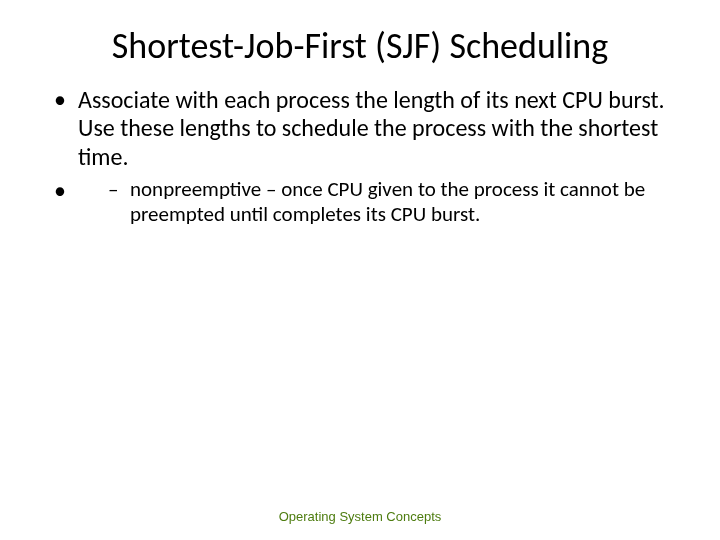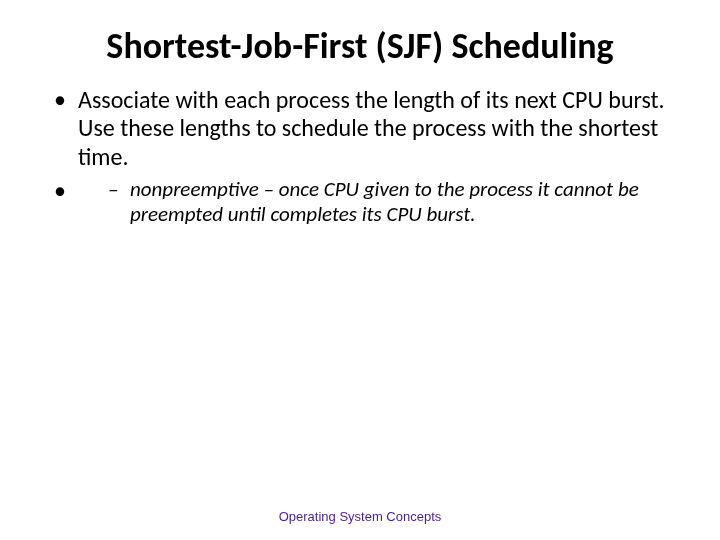--- a/index.html
+++ b/index.html
@@ -1,25 +1,25 @@
 <!DOCTYPE html>
 <html><head>
 <meta charset="utf-8">
 <style>
   * { margin: 0; padding: 0; box-sizing: border-box; }
   html, body { width: 720px; height: 540px; background: #fff; font-family: Calibri, "Segoe UI", Arial, sans-serif; color: #000; }
   .slide { width: 720px; height: 540px; position: relative; padding: 20px 40px 0 40px; }
-  .title { font-size: 36px; font-weight: 700; text-align: center; margin-top: 4px; margin-bottom: 18px; letter-spacing: 0px; }
+  .title { font-size: 36px; font-weight: 400; text-align: center; margin-top: 4px; margin-bottom: 18px; letter-spacing: 0px; }
   ul.top { list-style: none; padding-left: 10px; }
   ul.top > li { position: relative; padding-left: 28px; font-size: 24px; line-height: 1.18; margin-bottom: 6px; }
   ul.top > li::before { content: "•"; position: absolute; left: 4px; top: 0; font-size: 24px; }
   ul.sub { list-style: none; padding-left: 30px; margin-top: 4px; margin-bottom: 8px; }
-  ul.sub > li { position: relative; padding-left: 22px; font-size: 21px; line-height: 1.18; margin-bottom: 4px; font-style: italic; }
+  ul.sub > li { position: relative; padding-left: 22px; font-size: 21px; line-height: 1.18; margin-bottom: 4px; }
   ul.sub > li::before { content: "–"; position: absolute; left: 0; top: 0; font-size: 21px; }
-  .footer { position: absolute; bottom: 16px; left: 0; right: 0; text-align: center; font-family: Arial, sans-serif; font-size: 13px; color: #4c1d95; }
+  .footer { position: absolute; bottom: 16px; left: 0; right: 0; text-align: center; font-family: Arial, sans-serif; font-size: 13px; color: #4d7c0f; }
 </style>
 </head>
 <body>
 
 <div class="slide">
   <h1 class="title">Shortest-Job-First (SJF) Scheduling</h1>
   <ul class="top">
     <li>Associate with each process the length of its next CPU burst.  Use these lengths to schedule the process with the shortest time.</li>
     <li>
       <ul class="sub">

